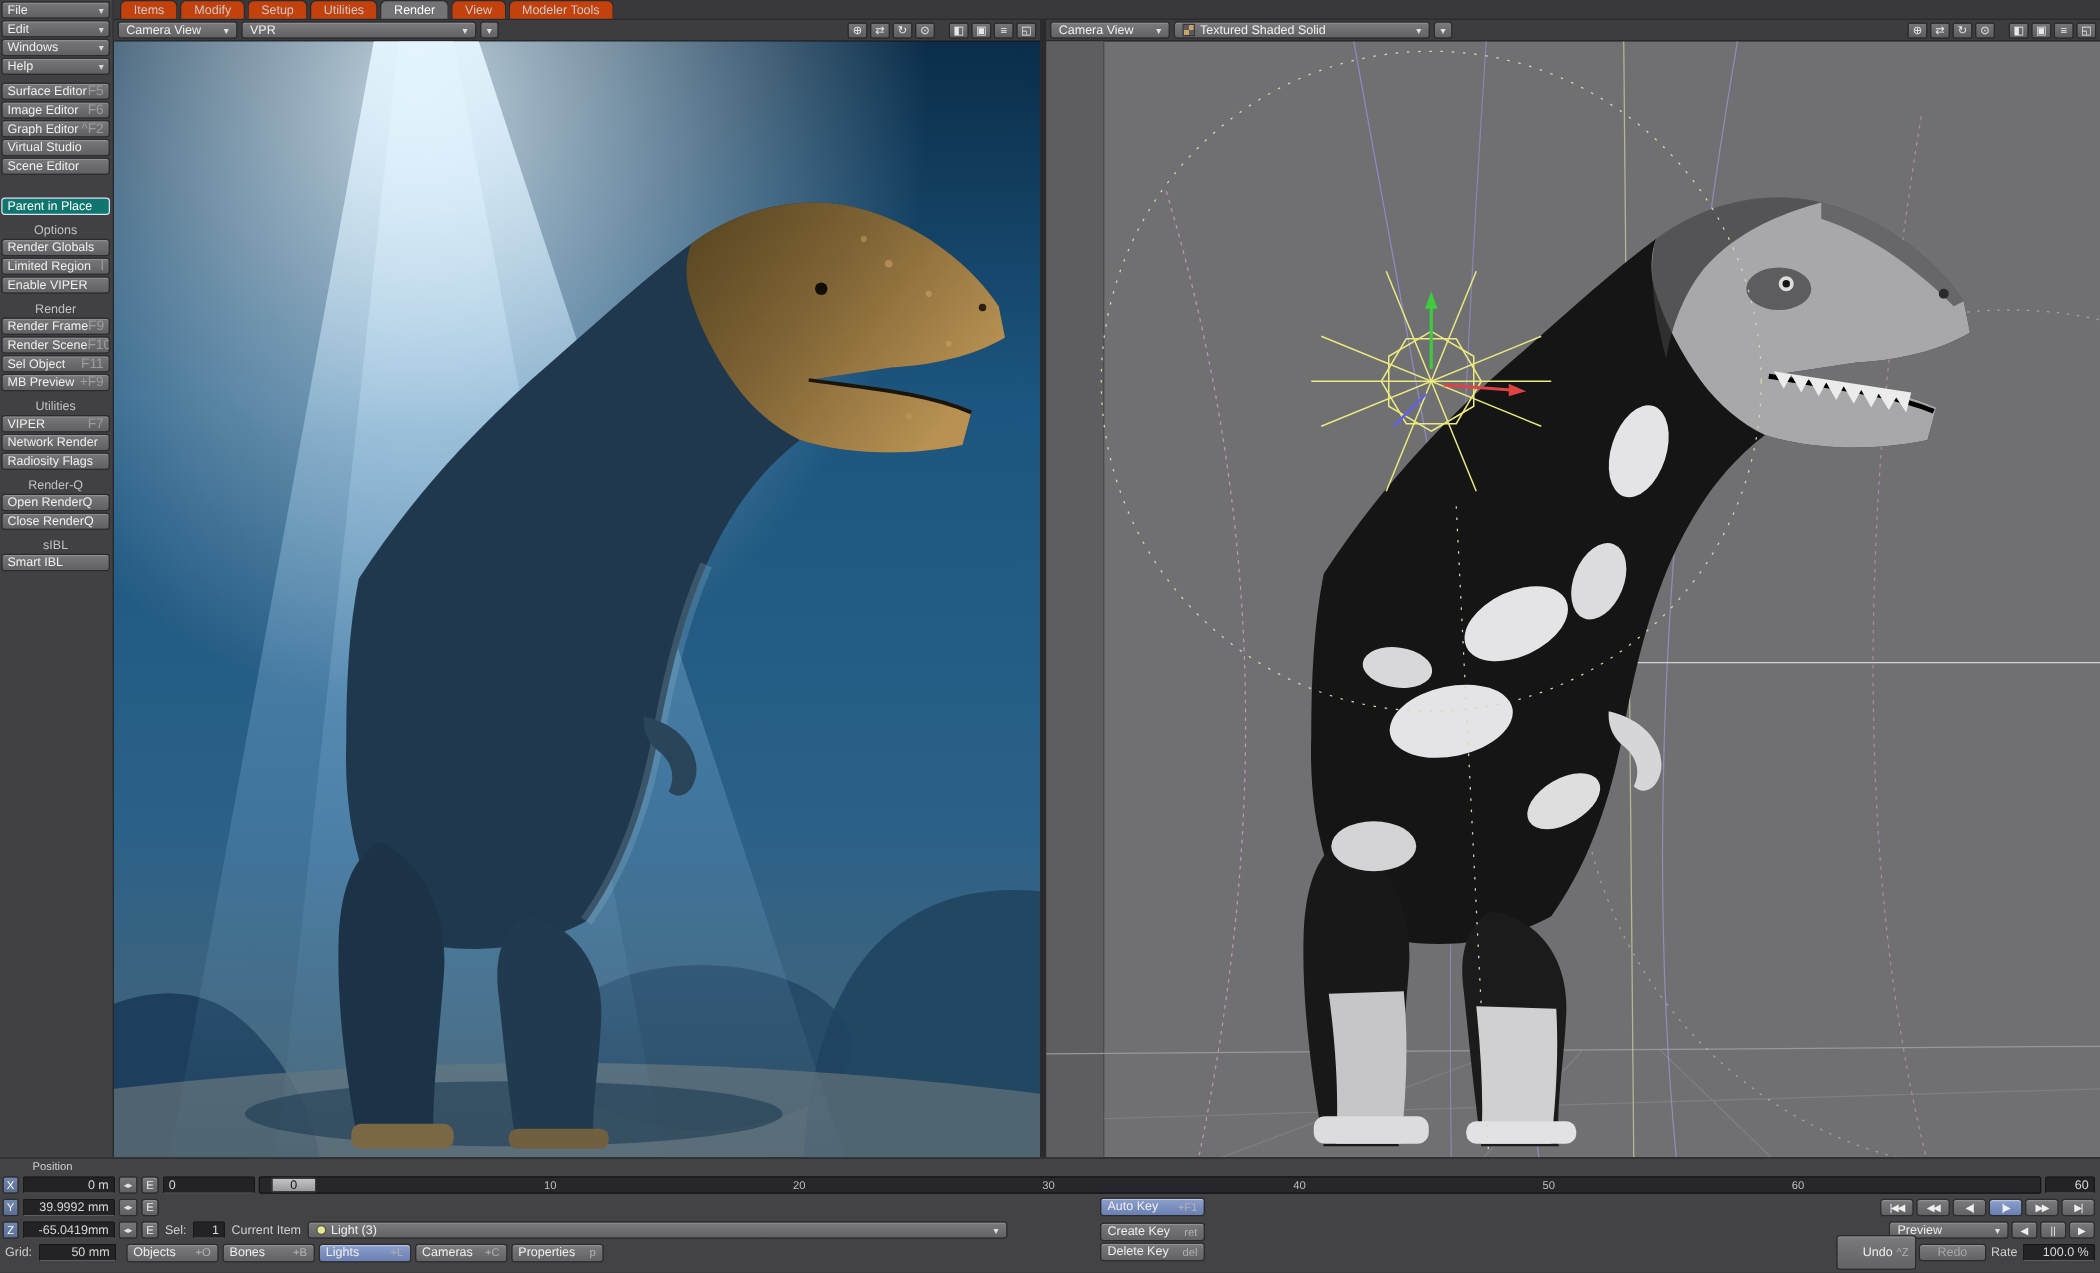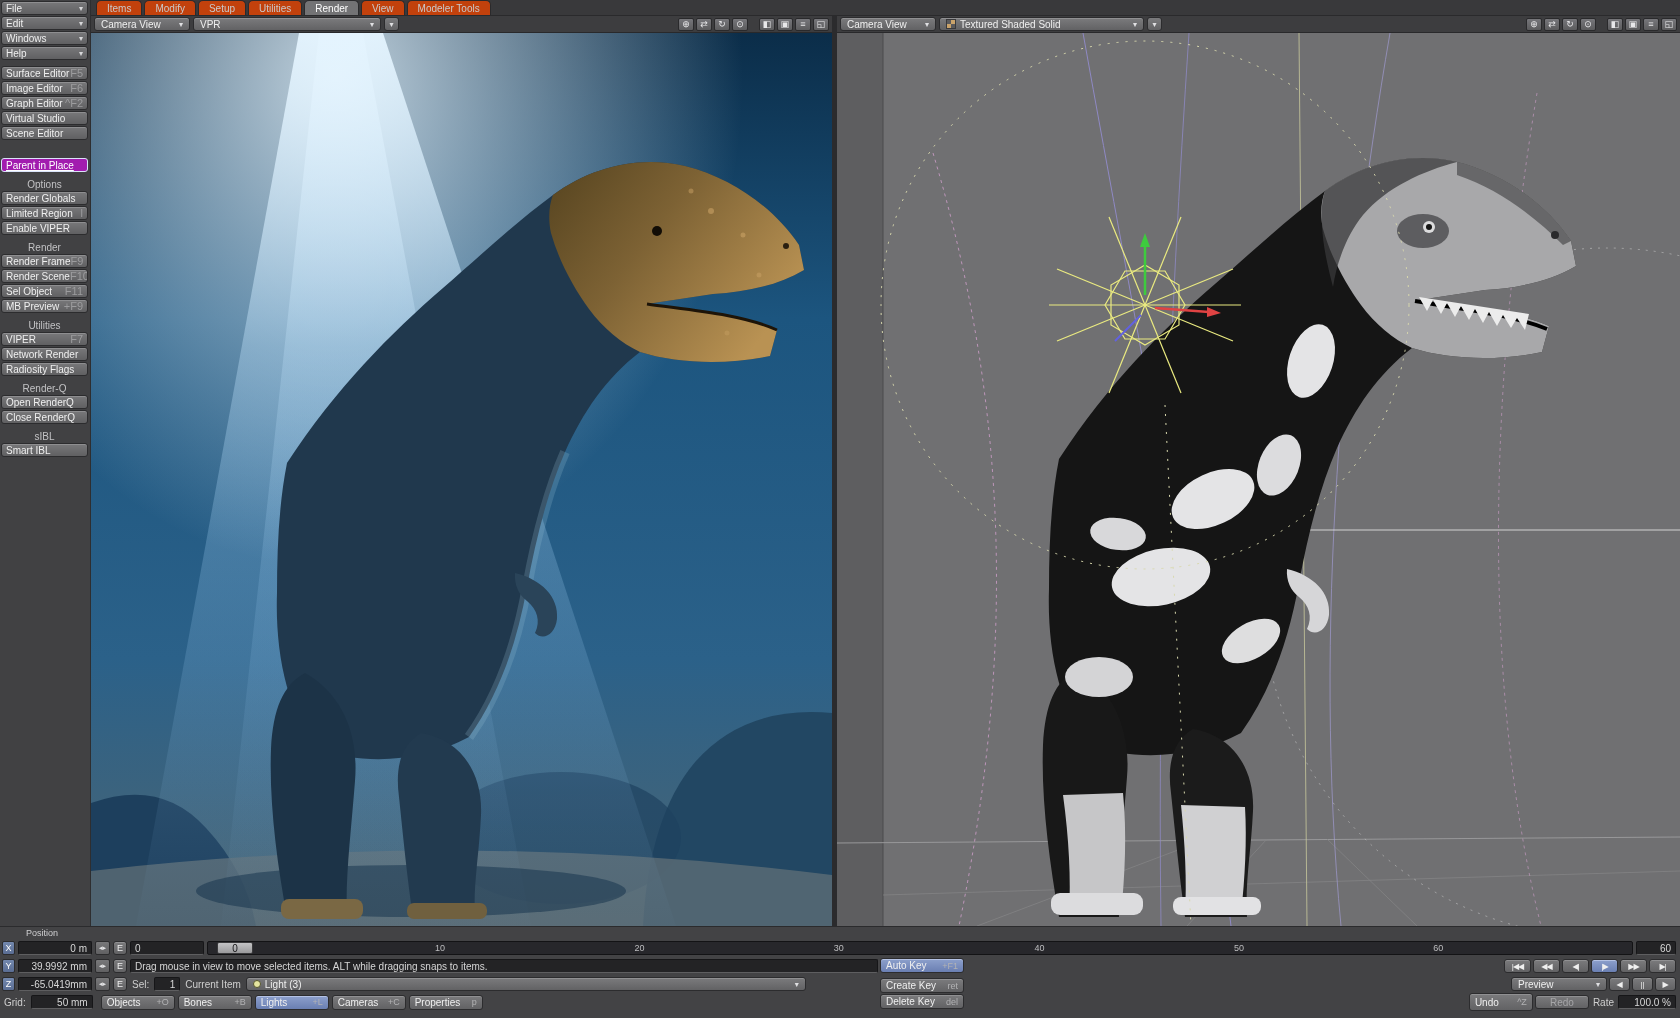--- a/index.html
+++ b/index.html
@@ -29,21 +29,21 @@
 
   
   .sidebar{position:absolute;left:0;top:0;width:91px;height:926px;background:#414143;
     padding:1px 2px 0 1px;overflow:hidden;border-right:1px solid #2e2e30;}
   .srow{height:14px;margin-bottom:1px;display:flex;align-items:center;padding:0 4px;
     font-size:10px;white-space:nowrap;overflow:hidden;}
   .menu-btn,.side-btn{background:linear-gradient(#78787a,#606062);border:1px solid #2c2c2e;
     box-shadow:inset 0 1px 0 #8e8e90;border-radius:3px;color:#efefef;}
   .menu-btn .arr{margin-left:auto;font-size:8px;color:#d8d8da;}
   .side-btn .sc{margin-left:auto;color:#9c9c9e;font-size:11px;}
-  .side-btn.pip{background:#a21caf;border-color:#d9e3f9;box-shadow:none;color:#ffffff;margin-top:18px;text-decoration:underline;}
+  .side-btn.pip{background:#0f766e;border-color:#d9e3f9;box-shadow:none;color:#ffffff;margin-top:18px;}
   .shead{justify-content:center;color:#c2c2c4;margin-top:6px;height:12px;}
   .sgap{height:5px;}
 
   
   .vp-head{position:absolute;top:16px;height:17px;background:#3d3d3f;display:flex;
     align-items:center;gap:3px;padding:0 3px;border-bottom:1px solid #29292b;}
   .dd{position:relative;display:flex;align-items:center;gap:4px;height:14px;padding:0 6px;
     background:linear-gradient(#7b7b7d,#626264);border:1px solid #2c2c2e;
     box-shadow:inset 0 1px 0 #909092;border-radius:3px;font-size:10px;color:#efefef;white-space:nowrap;}
   .dd::after{content:"▾";margin-left:auto;font-size:8px;color:#e0e0e2;padding-left:4px;}
@@ -81,21 +81,21 @@
   .statusf{width:748px;color:#d6d6d6;}
   .selfield{width:26px;}
   .item-dd{width:560px;}
   .keybtn{position:absolute;left:880px;width:84px;height:15px;justify-content:space-between;padding:0 5px;}
   .rcluster{position:absolute;right:4px;height:16px;display:flex;align-items:center;gap:2px;}
   .tbtn{width:27px;height:14px;font-size:8px;letter-spacing:-1px;}
   .sbtn{width:21px;height:14px;font-size:8px;}
   .pvbtn{width:96px;height:14px;justify-content:space-between;padding:0 6px;margin-left:28px;}
   .pvbtn::after{content:"▾";font-size:8px;color:#e0e0e2;}
   .itbtn{width:74px;height:15px;justify-content:space-between;padding:0 5px;}
-  .w64{width:64px;height:18px;justify-content:space-between;padding:0 5px;}
+  .w64{width:64px;height:28px;justify-content:flex-end;padding:0 5px;}
   .w54{width:54px;height:14px;}
   .w58{width:58px;height:14px;}
   .gridf{width:62px;}
 </style>
 </head>
 <body>
 
 <div class="app">
 
   <div class="tabbar">
@@ -400,21 +400,20 @@
           <span class="tick" style="left: 86.4%;">60</span>
         </div>
       <span class="field right endfield">60</span>
     </div>
 
     <div class="brow" style="top:31px;">
       <span class="axis">Y</span>
       <span class="field right vfield">39.9992 mm</span>
       <span class="spin">◂▸</span>
       <span class="btn ebtn">E</span>
-      <span class="field statusf">Drag mouse in view to move selected items. ALT while dragging snaps to items.</span>
     </div>
 
     <div class="brow" style="top:49px;">
       <span class="axis">Z</span>
       <span class="field right vfield">-65.0419mm</span>
       <span class="spin">◂▸</span>
       <span class="btn ebtn">E</span>
       <span class="plain">Sel:</span>
       <span class="field right selfield">1</span>
       <span class="plain">Current Item</span>

